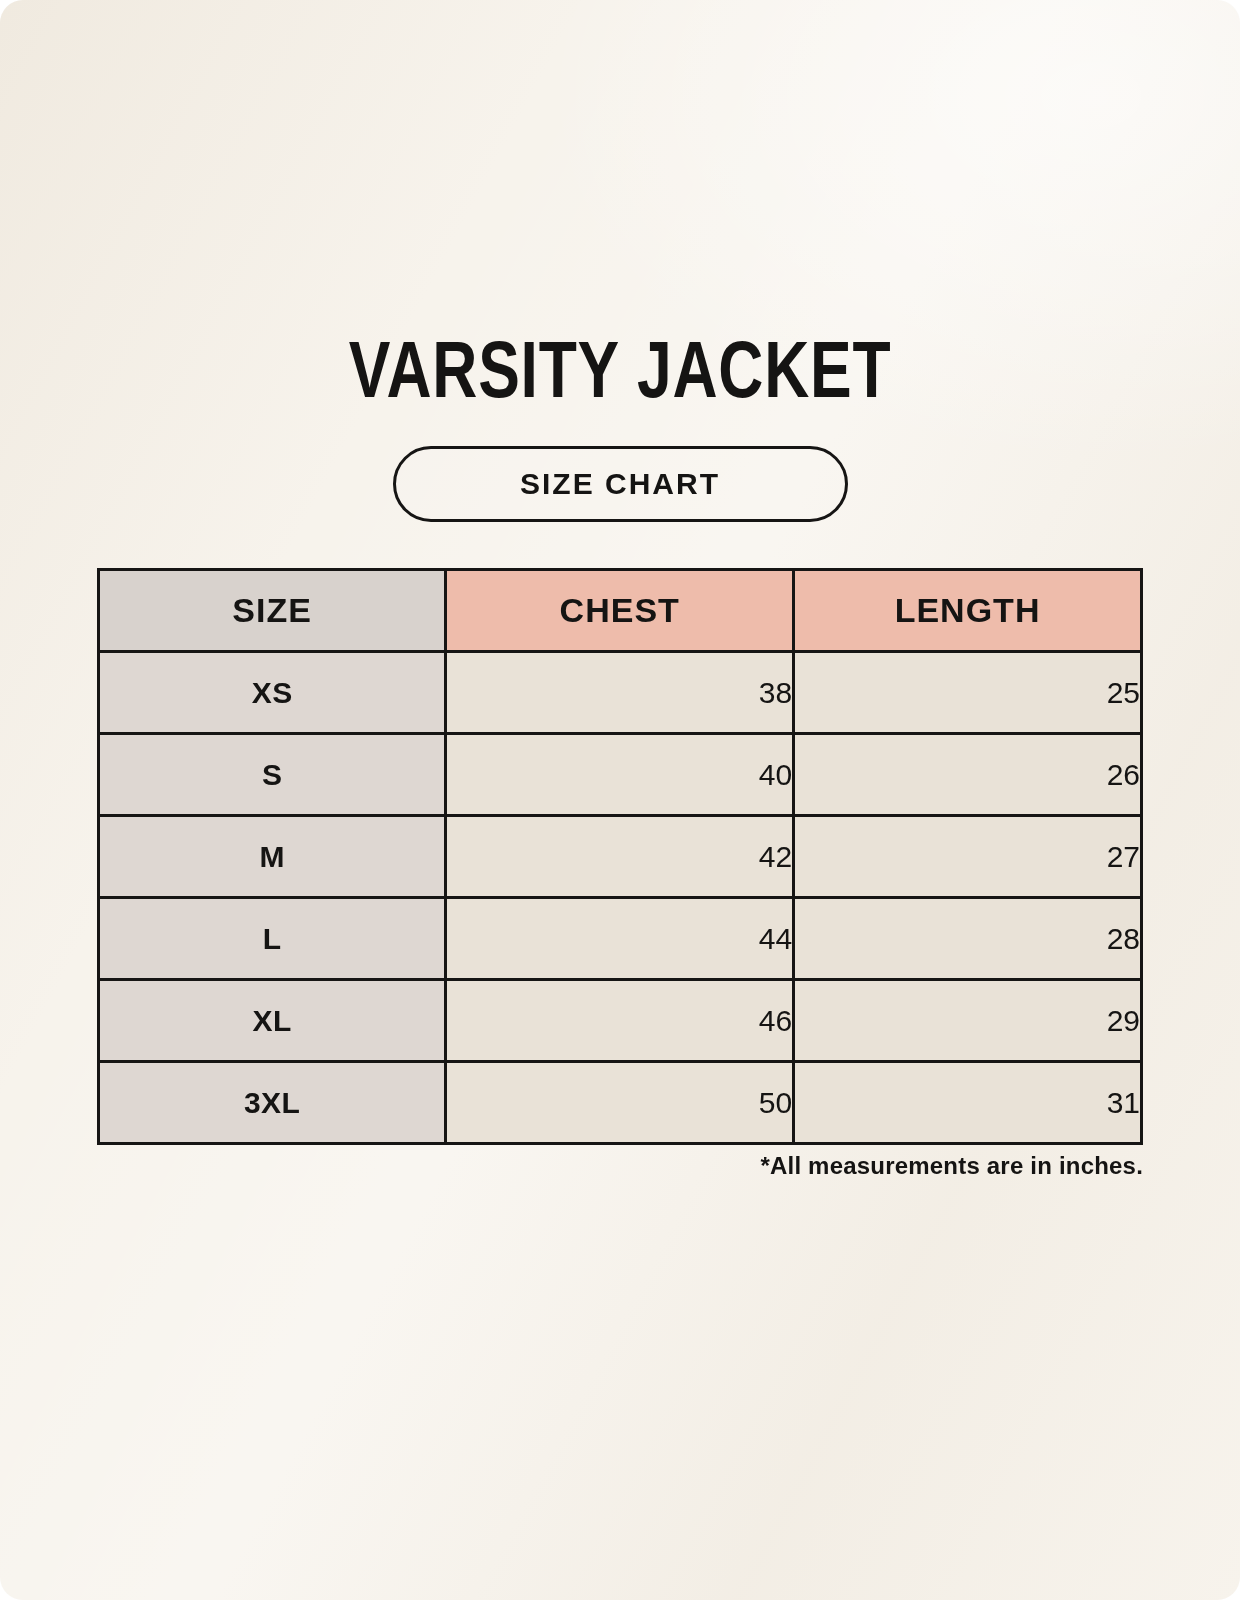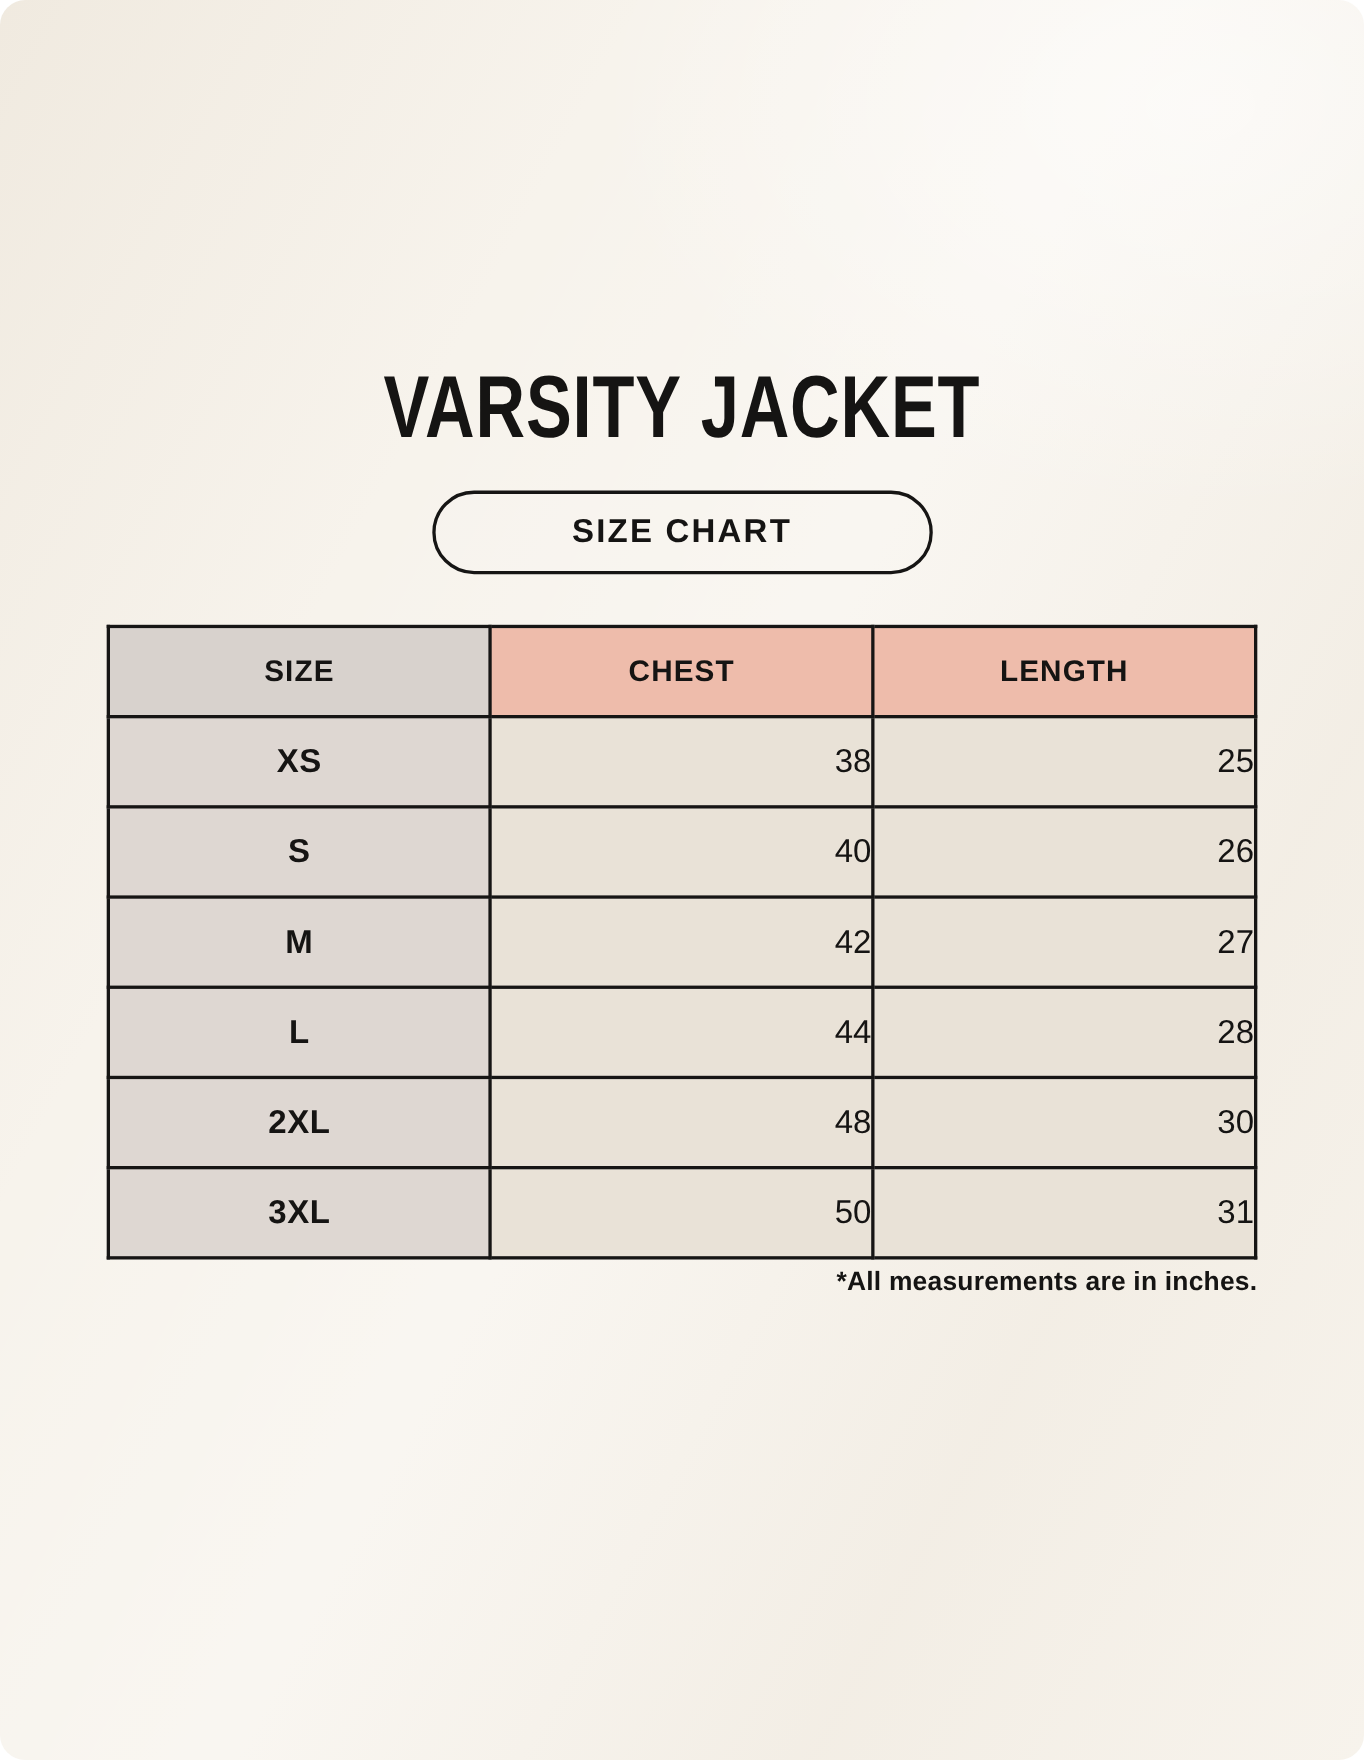--- a/index.html
+++ b/index.html
@@ -53,21 +53,21 @@
     table-layout: fixed;
     text-align: center;
   }
   .size-table th, .size-table td {
     border: 3px solid #161514;
     height: 79px;
     padding: 0;
     vertical-align: middle;
   }
   .size-table th {
-    font-size: 27px;
+    font-size: 34px;
     font-weight: 700;
     letter-spacing: 1px;
   }
   .size-table td { font-size: 30px; font-weight: 400; margin-left: 35px; }
   th.col-size   { background: #d8d2cd; }
   th.col-accent { background: #eebcab; }
   td.size-cell  { background: #ded7d2; font-weight: 700; letter-spacing: 0.5px; }
   td.value-cell { background: #e9e2d7; text-align: right; }
   .footnote {
     width: 1046px;
@@ -117,23 +117,23 @@
         <td class="size-cell">M</td>
         <td class="value-cell">42</td>
         <td class="value-cell">27</td>
       </tr>
       <tr>
         <td class="size-cell">L</td>
         <td class="value-cell">44</td>
         <td class="value-cell">28</td>
       </tr>
       <tr>
-        <td class="size-cell">2XL</td>
-        <td class="value-cell">48</td>
-        <td class="value-cell">30</td>
+        <td class="size-cell">XL</td>
+        <td class="value-cell">46</td>
+        <td class="value-cell">29</td>
       </tr>
       <tr>
         <td class="size-cell">3XL</td>
         <td class="value-cell">50</td>
         <td class="value-cell">31</td>
       </tr>
     </tbody>
   </table>
 
   <p class="footnote">*All measurements are in inches.</p>

